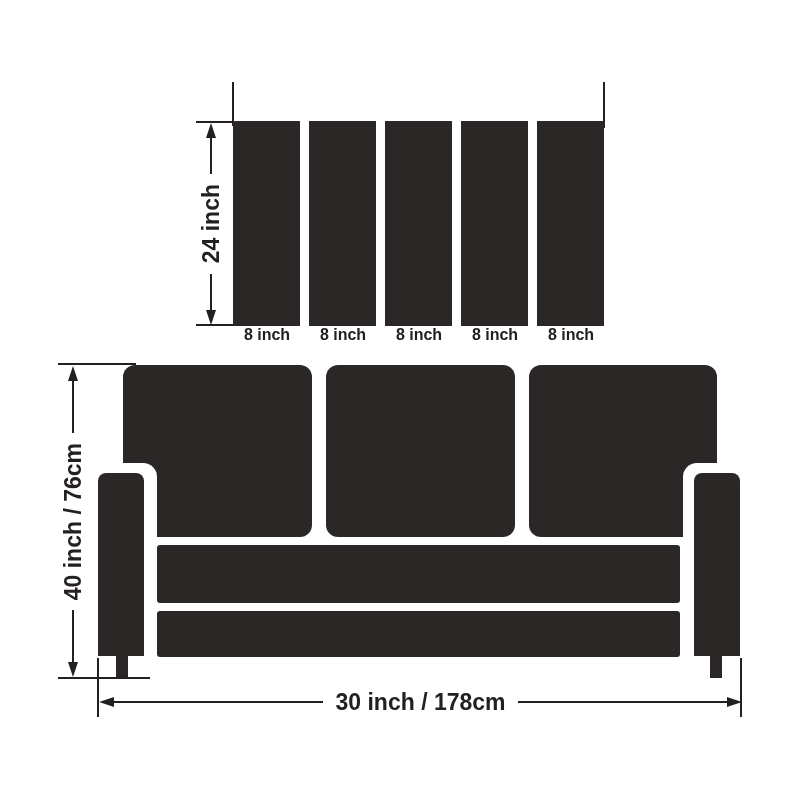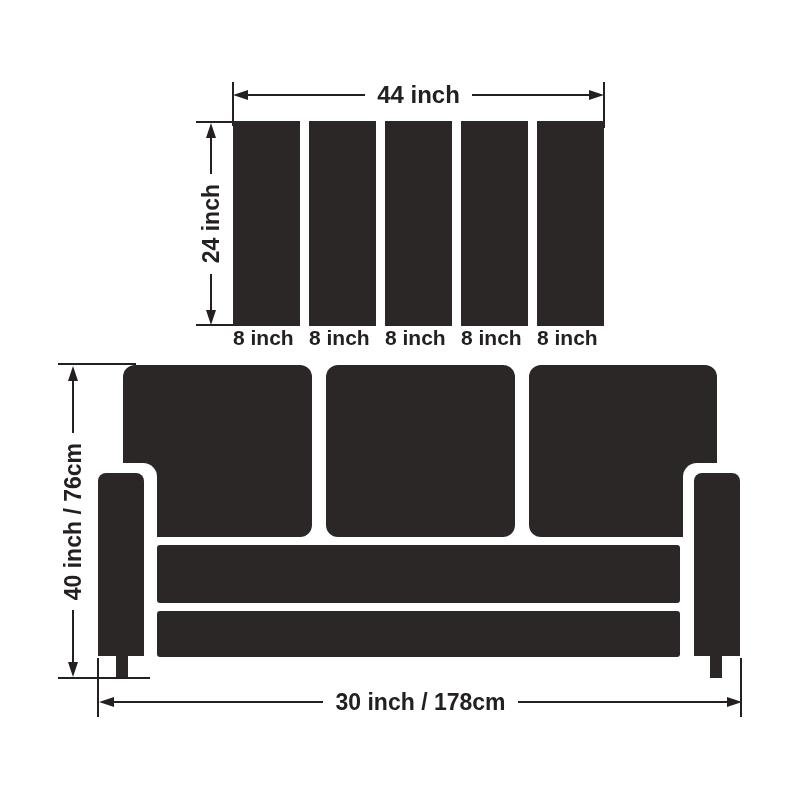--- a/index.html
+++ b/index.html
@@ -33,22 +33,22 @@
   .dim-label{
     color:var(--line);font-weight:700;white-space:nowrap;line-height:1;
   }
   .dim-h .dim-label{padding:0 12px;}
   .dim-label-lg{font-size:24px;}
   .dim-label-md{font-size:23px;}
   .dim-v .dim-label{
     writing-mode:vertical-rl;transform:rotate(180deg);padding:10px 0;
   }
   .slat-label{
-    position:absolute;top:327px;width:68px;
-    color:var(--line);font-weight:700;font-size:21px;line-height:1;
+    position:absolute;top:327px;width:68px;text-align:center;
+    color:var(--line);font-weight:700;font-size:16px;line-height:1;
     white-space:nowrap;
   }
   
   .panel{position:absolute;top:121px;width:67px;height:205px;background:var(--fill);}
   .panel-1,.slat-label-1{left:233px;}
   .panel-2,.slat-label-2{left:309px;}
   .panel-3,.slat-label-3{left:385px;}
   .panel-4,.slat-label-4{left:461px;}
   .panel-5,.slat-label-5{left:537px;}
   
@@ -81,27 +81,20 @@
   .tick-70-right{left:740px;top:658px;height:59px;}
 </style>
 </head>
 <body>
 
 <div class="canvas">
 
   <div class="tick-v tick-44-left"></div>
   <div class="tick-v tick-44-right"></div>
 
-  <div class="dim-h dim-44">
-    <div class="ah ah-left"></div>
-    <div class="hline"></div>
-    <span class="dim-label dim-label-lg">44 inch</span>
-    <div class="hline"></div>
-    <div class="ah ah-right"></div>
-  </div>
 
   <div class="tick-h tick-24-top"></div>
   <div class="tick-h tick-24-bottom"></div>
 
   <div class="dim-v dim-24">
     <div class="ah ah-up"></div>
     <div class="vline"></div>
     <span class="dim-label dim-label-md">24 inch</span>
     <div class="vline"></div>
     <div class="ah ah-down"></div>

